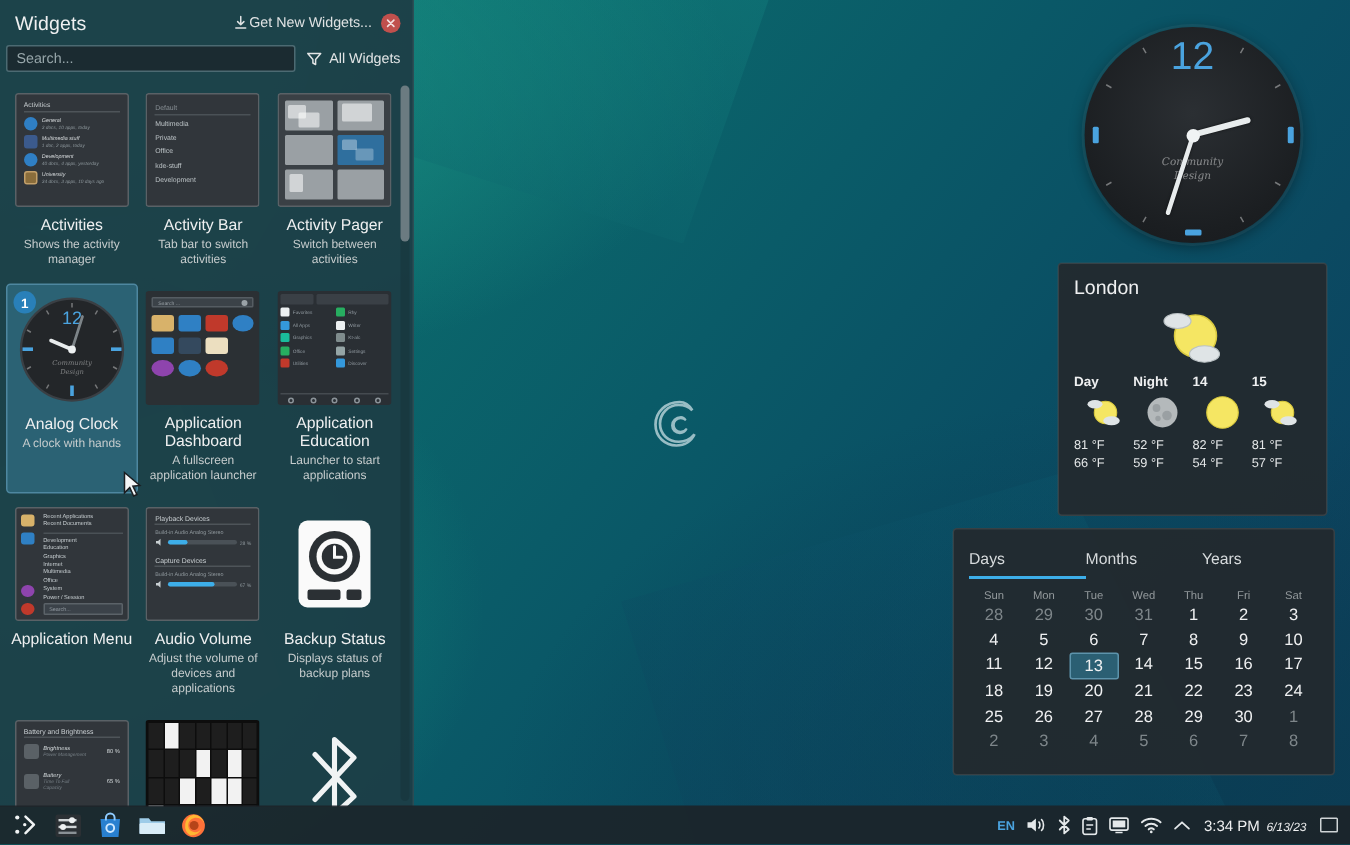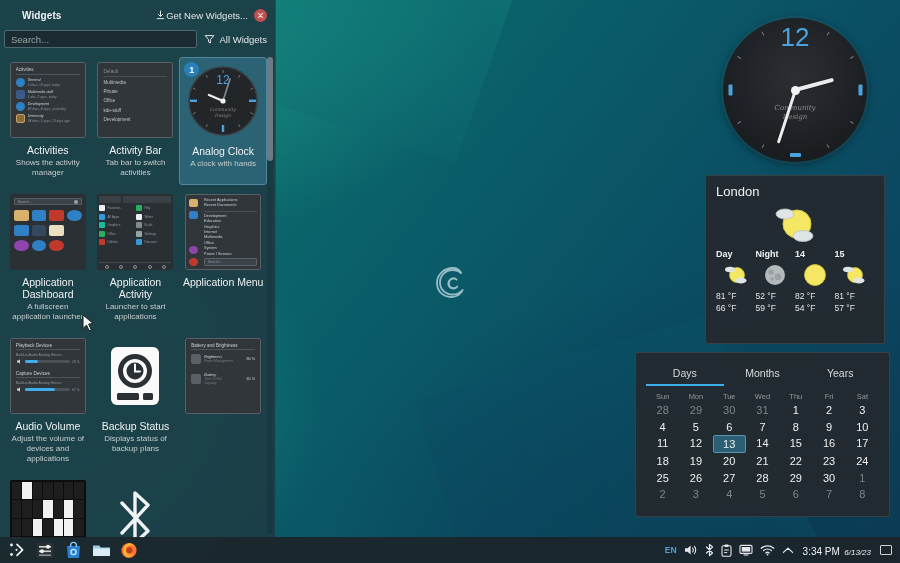--- a/index.html
+++ b/index.html
@@ -48,21 +48,21 @@
   #widgets-panel {
     position:absolute; left:0; top:0; width:276px; height:538px;
     background:rgba(29,62,70,.94);
     border-right:1px solid rgba(255,255,255,.07);
     display:flex; flex-direction:column;
   }
   #wp-header {
     height:22px; display:flex; align-items:center;
     padding:0 8px 0 10px; gap:6px; margin-top:4px;
   }
-  #wp-title { color:#eff0f1; font-size:10px; font-weight:700; letter-spacing:.1px;margin-left:12px; }
+  #wp-title { color:#eff0f1; font-size:13px; font-weight:400; letter-spacing:.1px; }
   #get-new {
     margin-left:auto; display:flex; align-items:center; gap:0;
     color:#dfe2e3; font-size:9.5px; cursor:pointer;
   }
   #get-new svg { display:block; }
   #close-btn {
     width:13px; height:13px; border-radius:50%;
     background:#c0504d; display:flex; align-items:center; justify-content:center;
     cursor:pointer; flex-shrink:0;
   }
@@ -239,21 +239,21 @@
     position:absolute; left:635px; top:352px; width:255px; height:165px;
     background:rgba(36,41,45,.93); border:1px solid rgba(255,255,255,.10);
     border-radius:3px; padding:7px 10px 4px;
   }
   #cal-head { display:flex; align-items:center; }
   #cal-month { color:#eff0f1; font-size:13px; }
   #cal-nav { margin-left:auto; display:flex; align-items:center; gap:8px; }
   #cal-nav .navbtn { color:#c6cbcd; font-size:13px; cursor:pointer; line-height:13px; }
   #cal-today { color:#eff0f1; font-size:11px; cursor:pointer; }
   #cal-tabs { display:flex; margin-top:7px; }
-  .cal-tab { flex:1; text-align:center; color:#d6dadc; font-size:10.5px;
+  .cal-tab { flex:1; color:#d6dadc; font-size:10.5px;
              padding-bottom:5px; cursor:pointer; border-bottom:2px solid transparent; }
   .cal-tab.active { border-bottom-color:#3daee9; }
   #cal-dow { display:grid; grid-template-columns:repeat(7,1fr); margin-top:6px; }
   #cal-dow div { text-align:center; color:#93999c; font-size:7.5px; }
   #cal-grid { display:grid; grid-template-columns:repeat(7,1fr); margin-top:1px; }
   .cal-d { text-align:center; color:#eff0f1; font-size:11px; padding:2.2px 0; cursor:pointer; }
   .cal-d.out { color:#7e868a; }
   .cal-d.today { background:#2b5f73; border:1px solid #5d93ab; border-radius:2px; }
 
   
@@ -372,20 +372,46 @@
             <div class="th-item">Private</div>
             <div class="th-item">Office</div>
             <div class="th-item">kde-stuff</div>
             <div class="th-item">Development</div>
           </div>
         </div>
         <div class="tile-name">Activity Bar</div>
         <div class="tile-desc">Tab bar to switch activities</div>
       </div>
 
+      <div class="tile">
+        <div class="thumb">
+          <div class="thumb-box" style="background:#3a4045;padding:4px">
+            <div class="pager-grid">
+              <div class="pager-cell">
+                  <i style="left:2px;top:3px;width:12px;height:9px"></i>
+                  <i style="left:9px;top:8px;width:14px;height:10px"></i>
+                </div>
+              <div class="pager-cell">
+                  <i style="left:3px;top:2px;width:20px;height:12px"></i>
+                </div>
+              <div class="pager-cell"></div>
+              <div class="pager-cell blue">
+                  <i style="left:3px;top:3px;width:10px;height:7px;background:rgba(255,255,255,.35)"></i>
+                  <i style="left:12px;top:9px;width:12px;height:8px;background:rgba(255,255,255,.28)"></i>
+                </div>
+              <div class="pager-cell">
+                  <i style="left:3px;top:3px;width:9px;height:12px"></i>
+                </div>
+              <div class="pager-cell"></div>
+            </div>
+          </div>
+        </div>
+        <div class="tile-name">Activity Pager</div>
+        <div class="tile-desc">Switch between activities</div>
+      </div>
 
       <div class="tile selected">
         <div class="tile-badge">1</div>
         <div class="thumb">
           <svg width="72" height="72" viewBox="0 0 72 72">
             <circle cx="36" cy="36" r="34" fill="#232629" stroke="#3a3f44" stroke-width="1.5"></circle>
             <text x="36" y="19" fill="#4aa3df" font-size="12" font-family="Liberation Sans" text-anchor="middle">12</text>
             <rect x="62" y="34.6" width="7" height="2.4" fill="#4aa3df"></rect>
             <rect x="3" y="34.6" width="7" height="2.4" fill="#4aa3df"></rect>
             <rect x="34.8" y="60" width="2.4" height="7" fill="#4aa3df"></rect>
@@ -493,21 +519,21 @@
             </div>
             <div class="lh-bot">
                 <u></u>
                 <u></u>
                 <u></u>
                 <u></u>
                 <u></u>
               </div>
           </div>
         </div>
-        <div class="tile-name">Application Activity</div>
+        <div class="tile-name">Application Education</div>
         <div class="tile-desc">Launcher to start applications</div>
       </div>
 
       <div class="tile">
         <div class="thumb">
           <div class="thumb-box" style="padding:3px">
             <div class="menu">
               <div class="menu-side">
                 <b style="background:#d8b26a"></b>
                   <b style="background:#2f80c4"></b>

